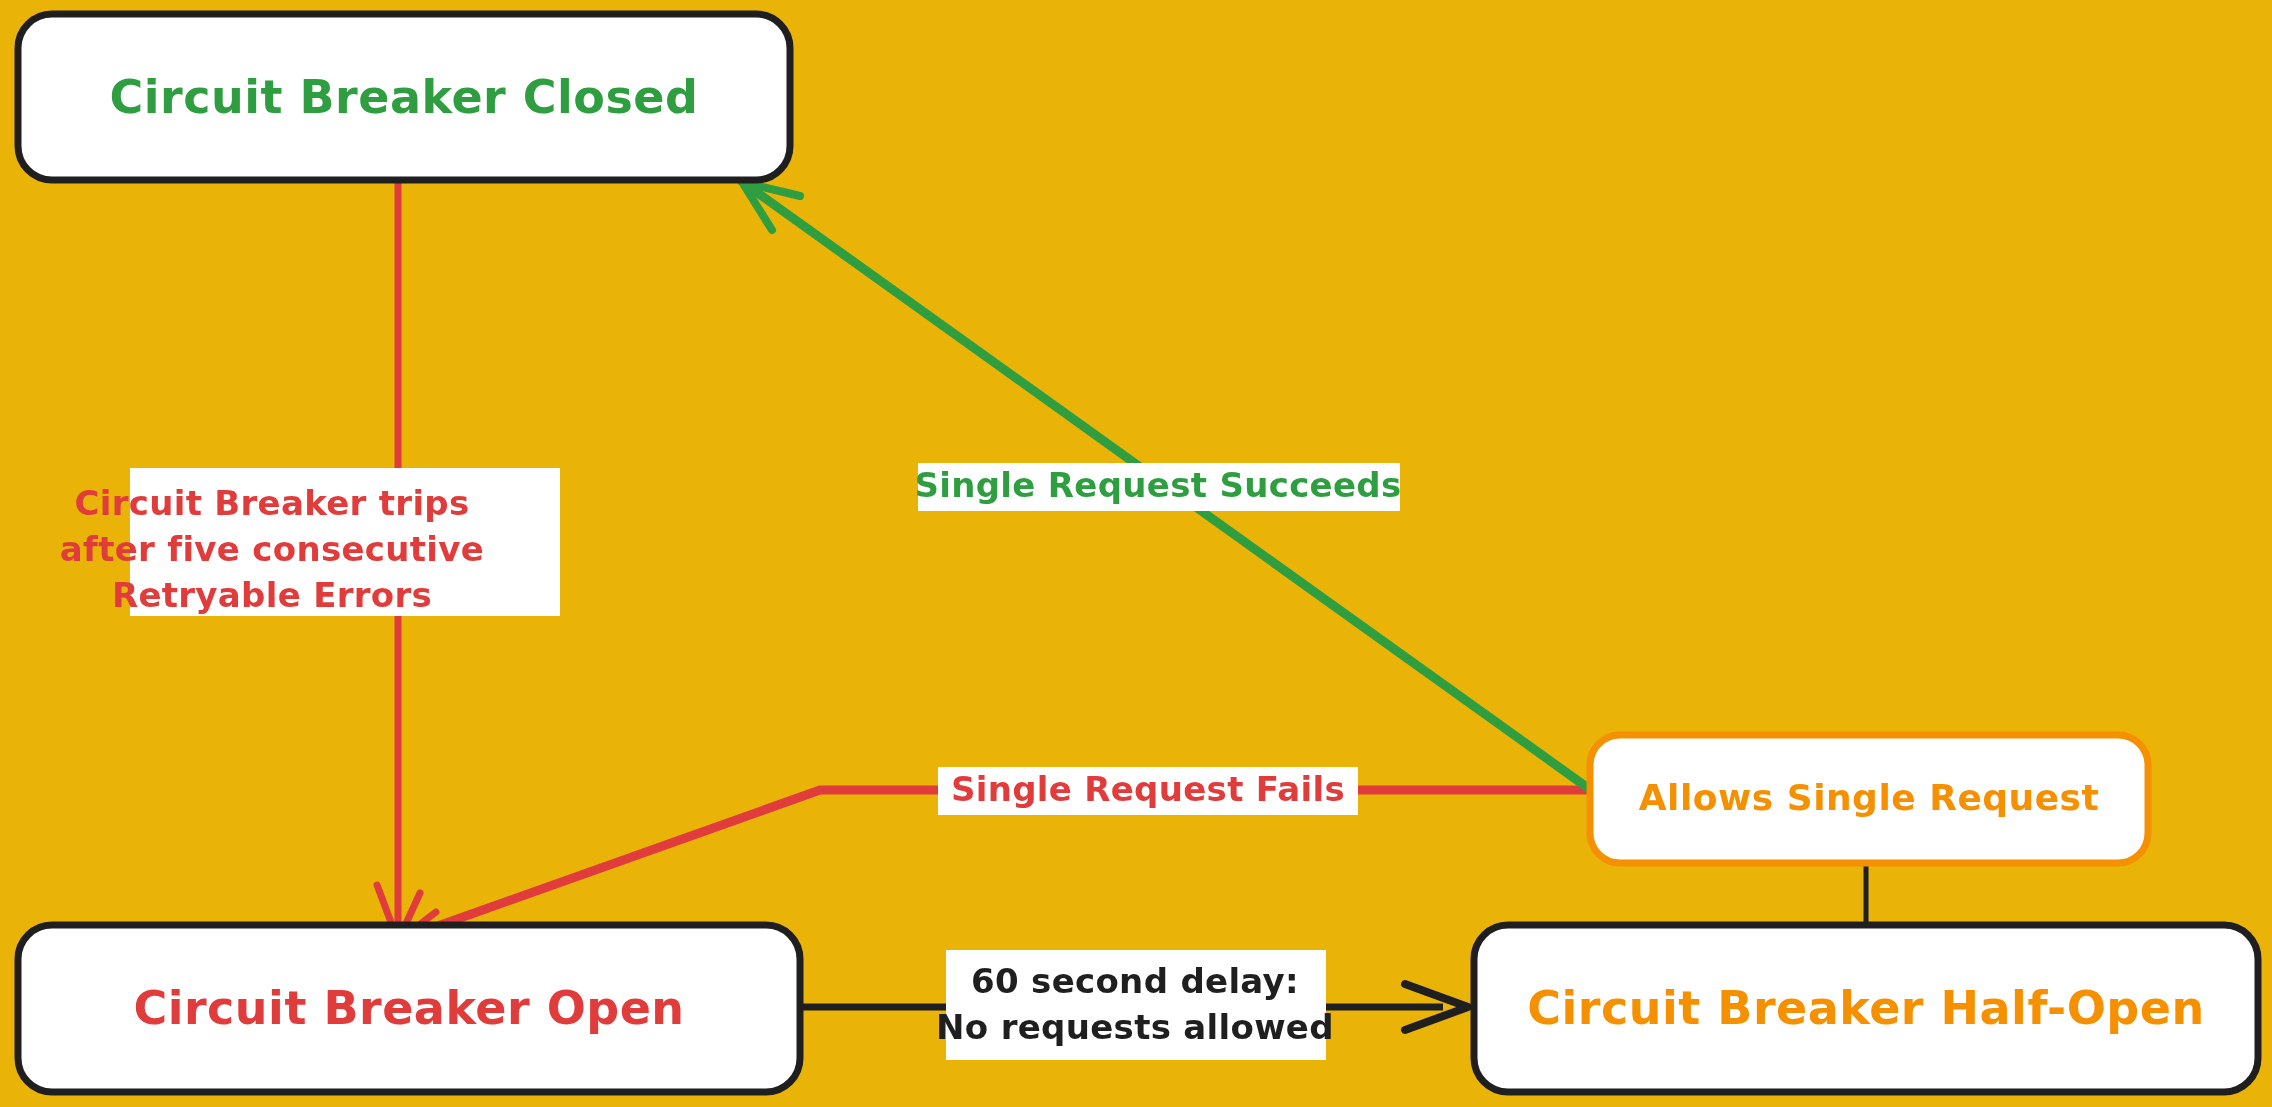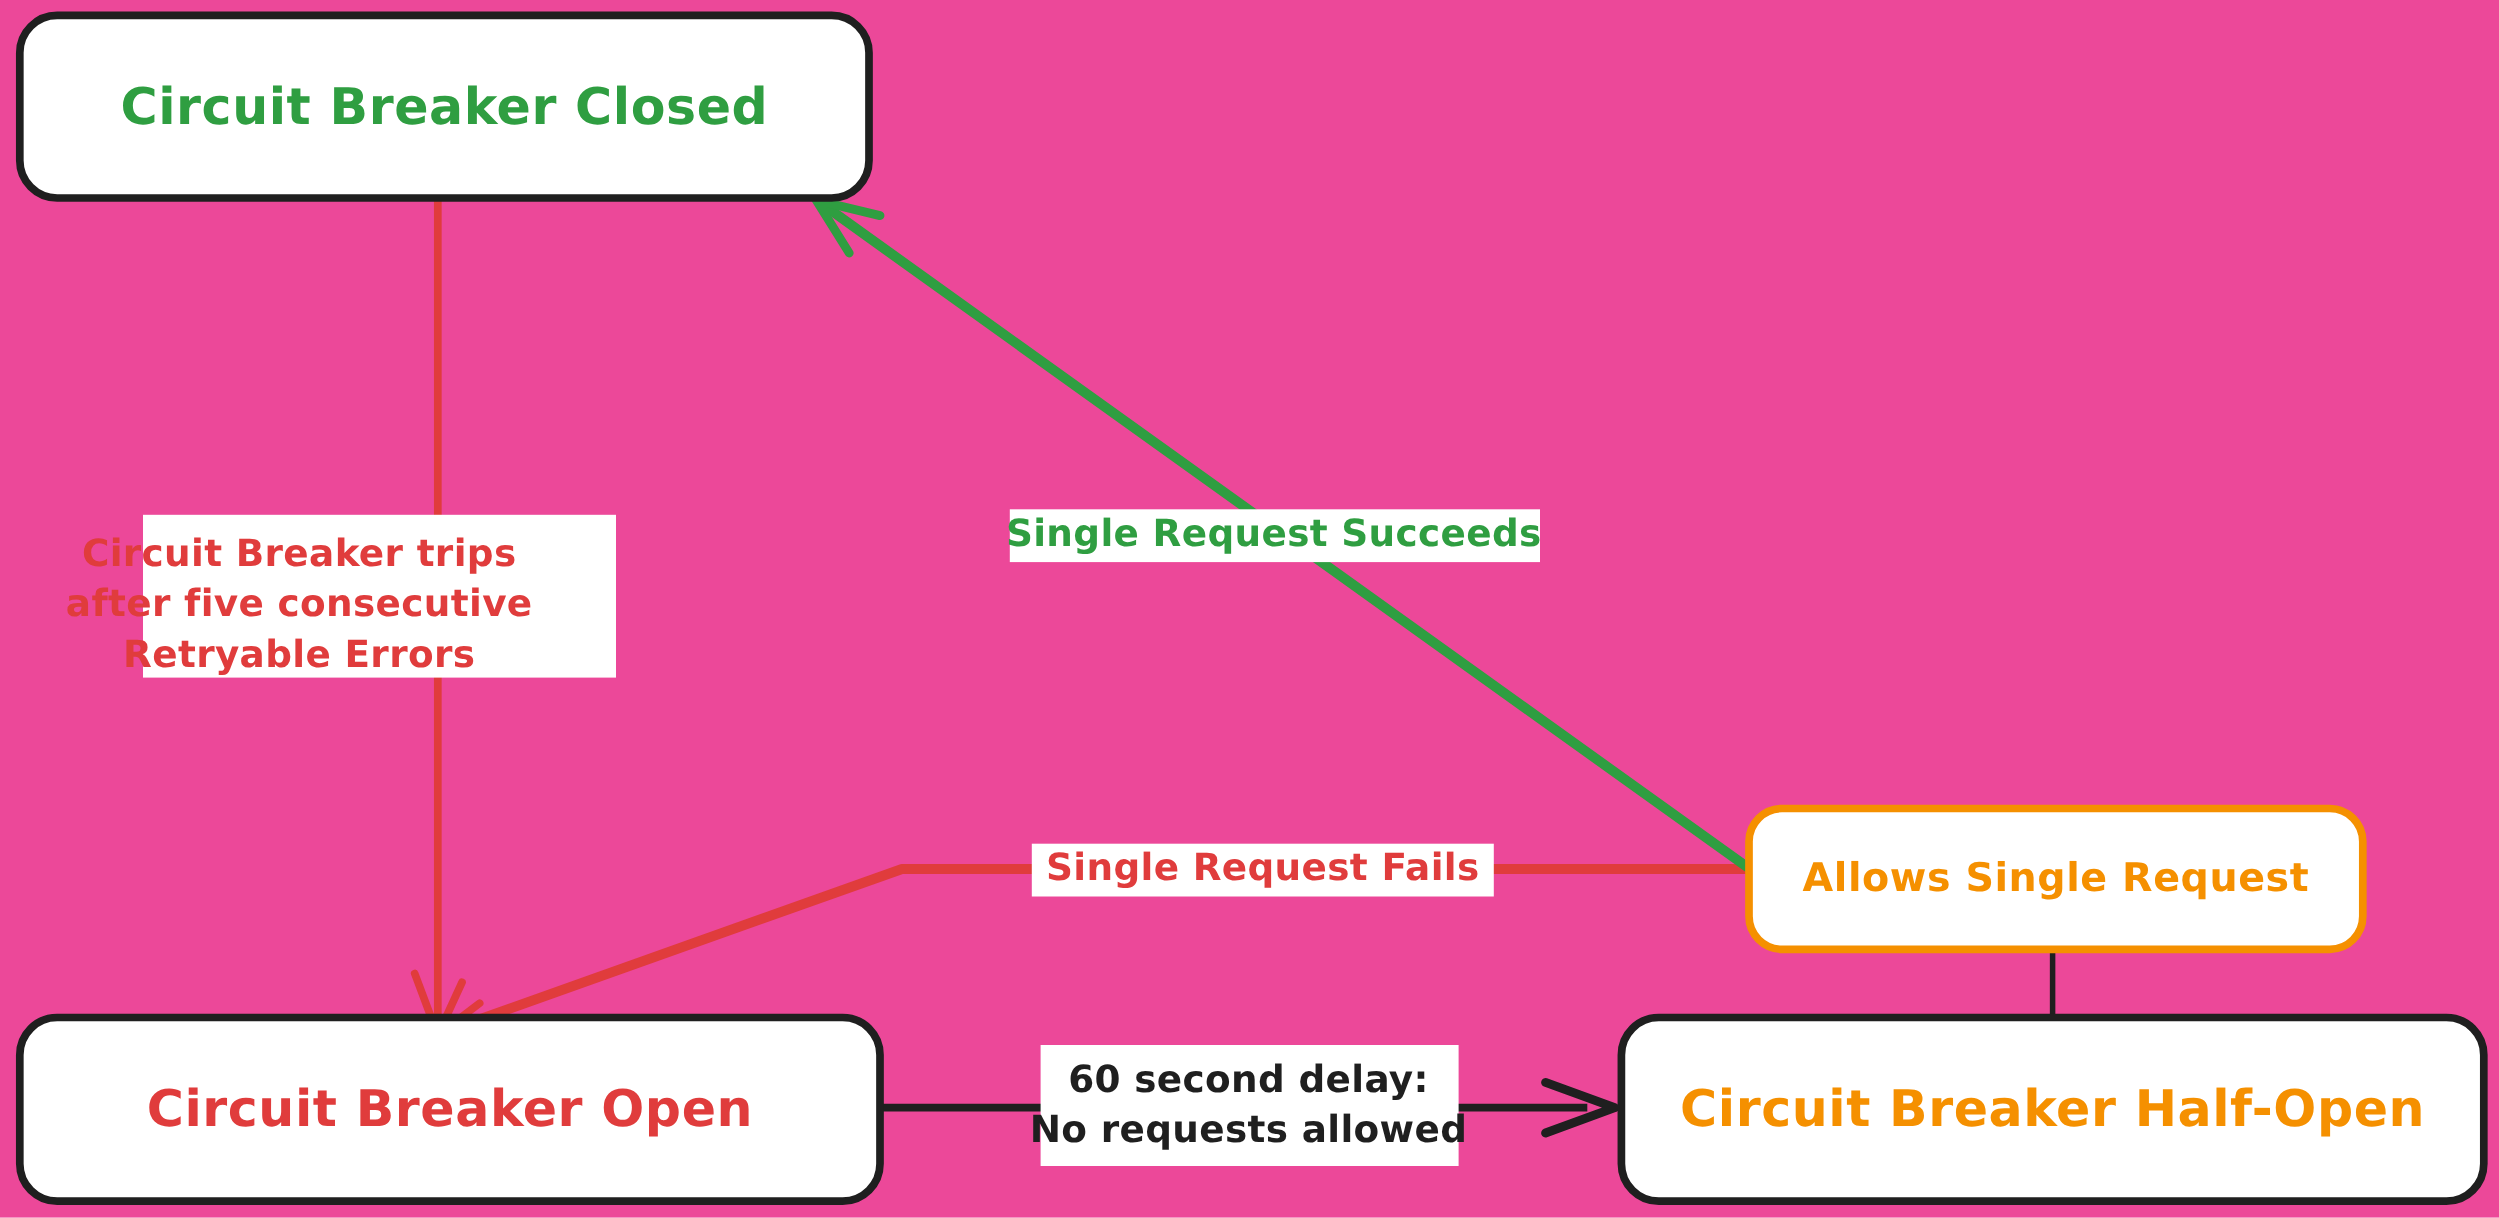--- a/index.html
+++ b/index.html
@@ -10,21 +10,21 @@
   body {
     width: 2272px;
     height: 1107px;
     overflow: hidden;
     font-family: "DejaVu Sans", sans-serif;
   }
   #diagram-root {
     position: relative;
     width: 2272px;
     height: 1107px;
-    background: #ec4899;
+    background: #eab308;
   }
   svg.diagram-canvas {
     position: absolute;
     top: 0;
     left: 0;
     width: 2272px;
     height: 1107px;
   }
   .node-label {
     font-family: "DejaVu Sans", sans-serif;

